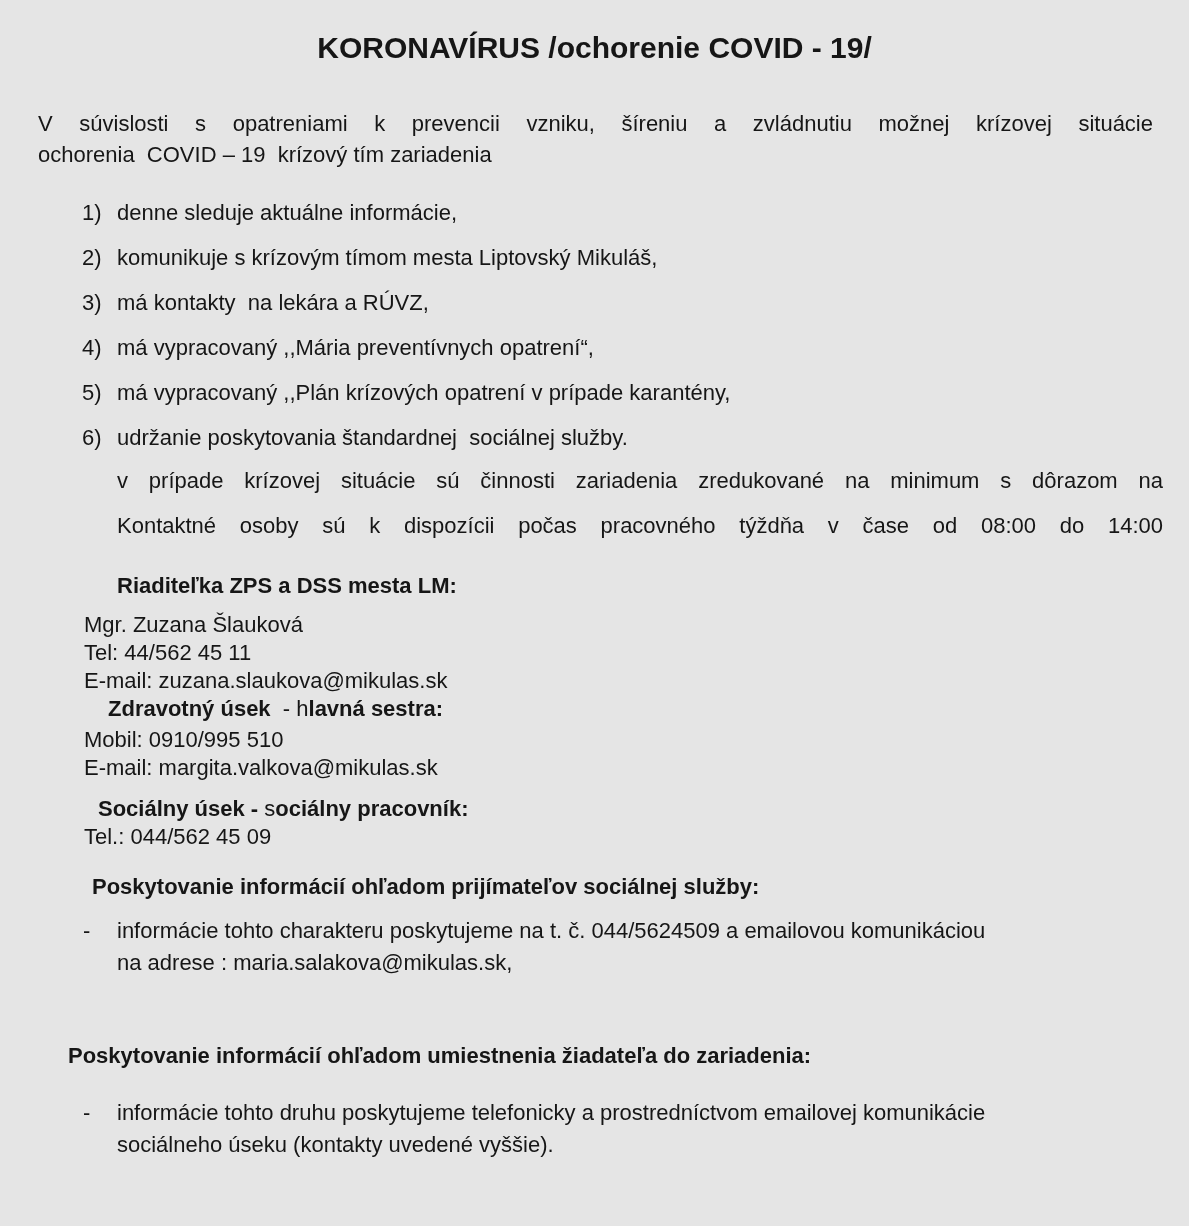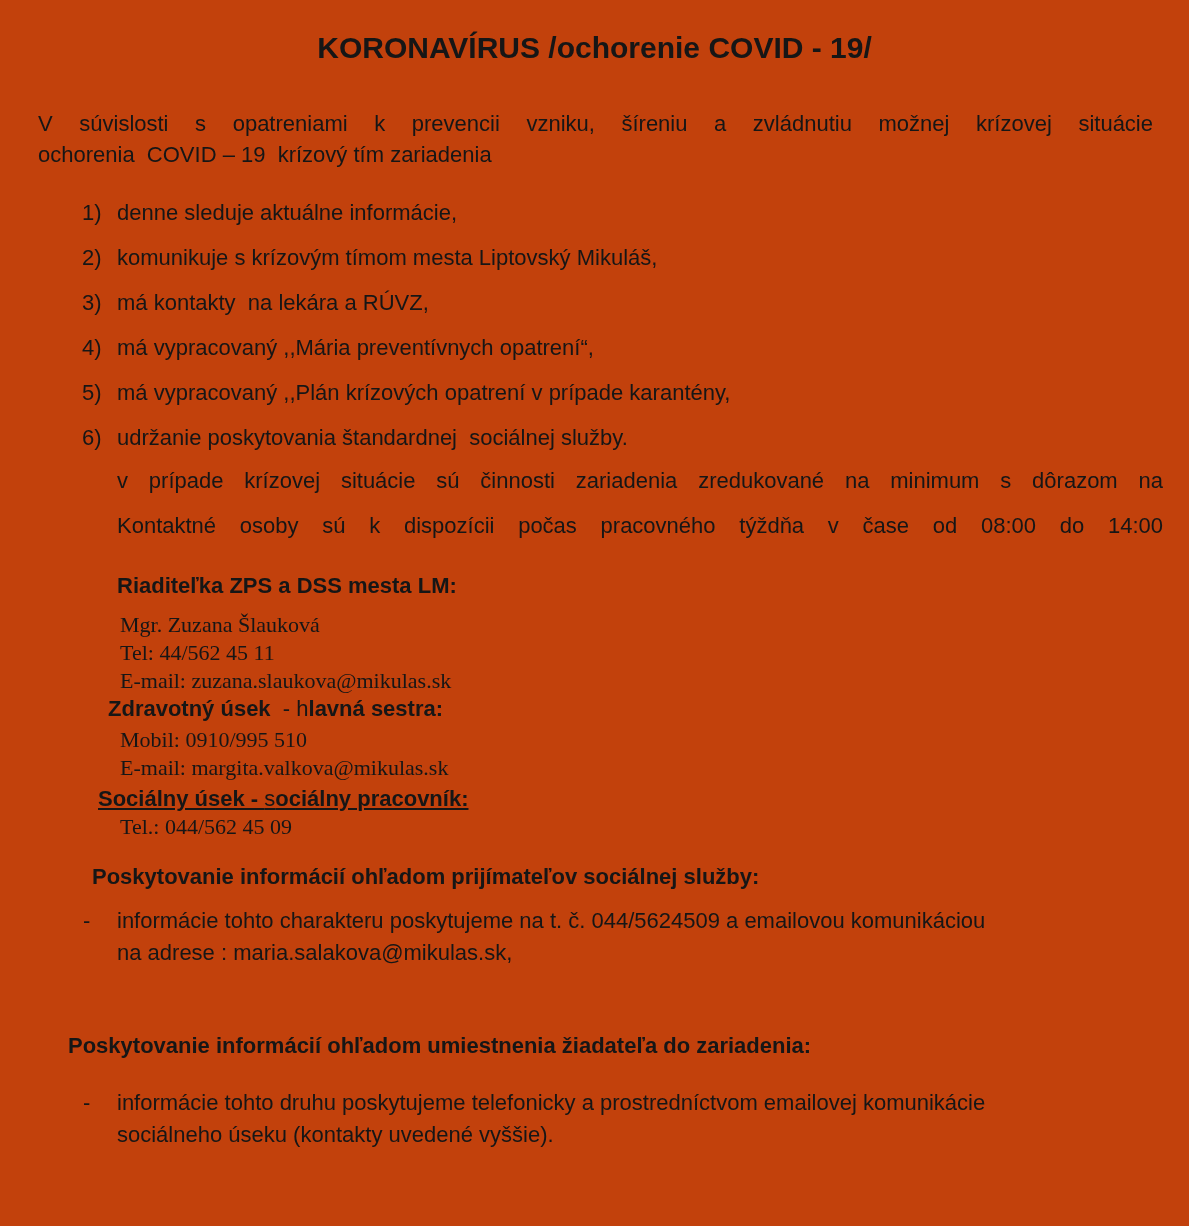--- a/index.html
+++ b/index.html
@@ -1,20 +1,20 @@
 <!DOCTYPE html>
 <html><head>
 <meta charset="utf-8">
 <style>
   * { margin: 0; padding: 0; box-sizing: border-box; }
   html, body { background: #ffffff; }
   .page {
     width: 1189px;
     height: 1226px;
-    background: #c2410c;
+    background: #e5e5e5;
     color: #161616;
     font-family: "Liberation Sans", sans-serif;
     font-size: 22px;
     padding-top: 30px;
     overflow: hidden;
   }
   .title {
     font-size: 30px;
     font-weight: 700;
     line-height: 36px;
@@ -41,23 +41,23 @@
 
   .kontakt {
     margin: 15px 26px 0 117px;
     line-height: 30px;
   }
 
   .h { font-weight: 700; line-height: 28px; }
   .h .n { font-weight: 400; }
   .director-h { margin: 30px 26px 0 117px; line-height: 30px; }
   .health-h { margin: 0 26px 0 108px; }
-  .social-h { margin: 3px 26px 0 98px; text-decoration: underline; }
+  .social-h { margin: 13px 26px 0 98px; }
 
-  .cblock { margin-left: 120px; margin-right: 26px; font-family: Liberation Serif, serif; }
+  .cblock { margin-left: 84px; margin-right: 26px; }
   .cblock .line { line-height: 28px; }
   .cb1 { margin-top: 10px; }
   .cb2 { margin-top: 3px; }
   .cb3 { margin-top: 0; }
 
   .sec1-h { margin: 22px 26px 0 92px; }
   .sec2-h { margin: 63px 26px 0 68px; }
 
   .bullet {
     display: flex;

